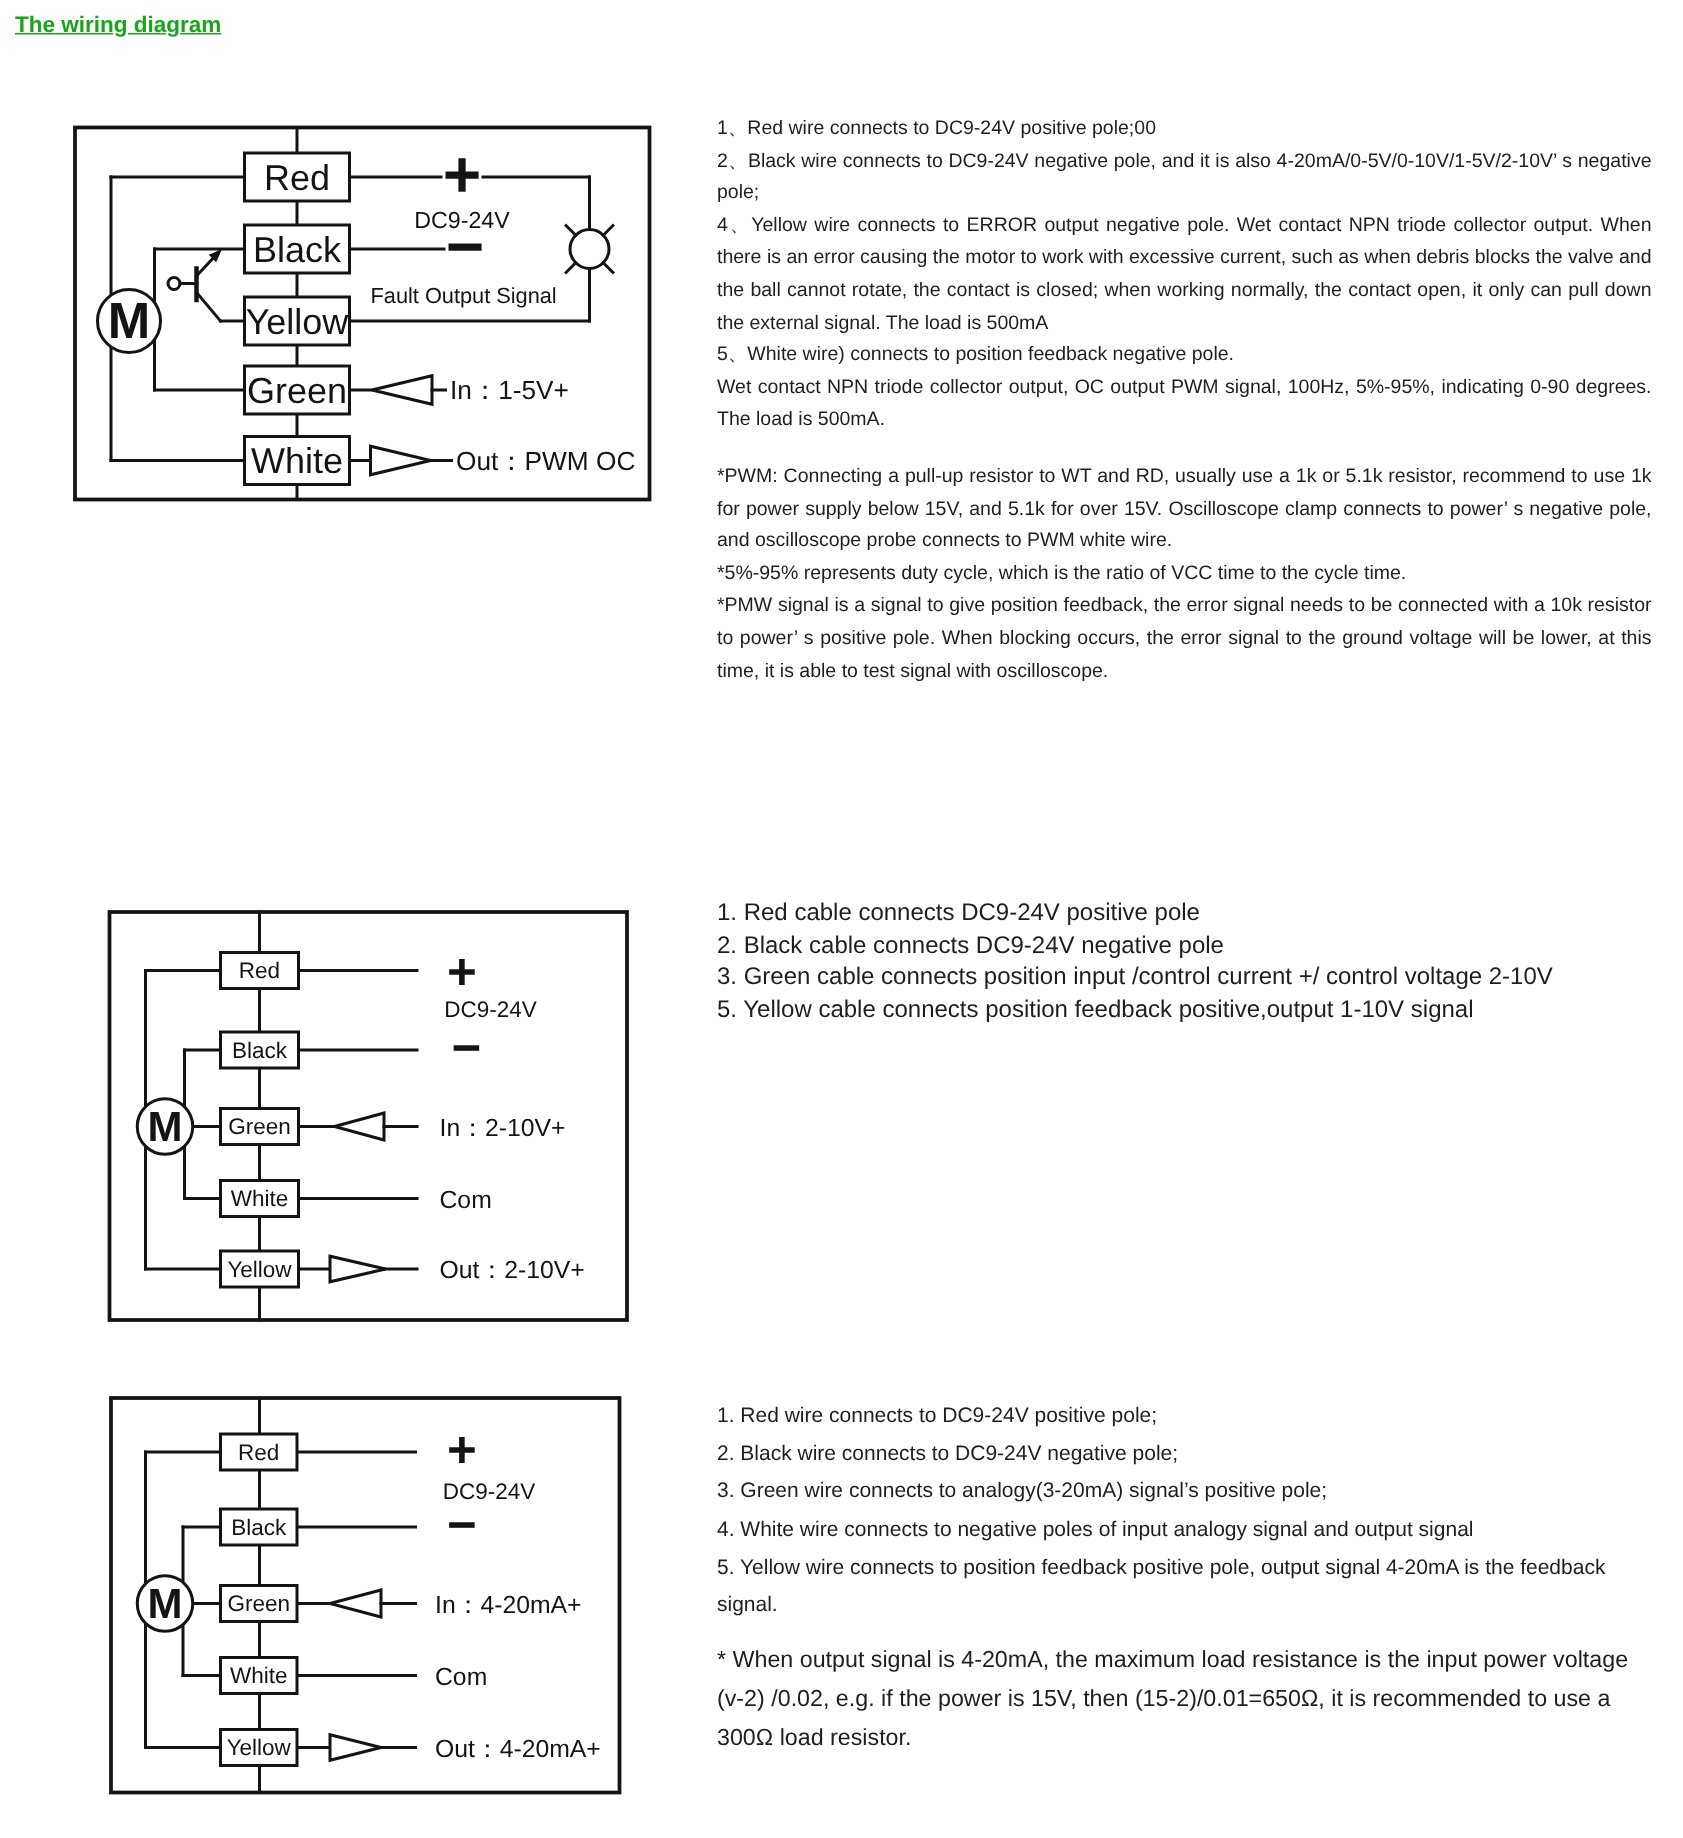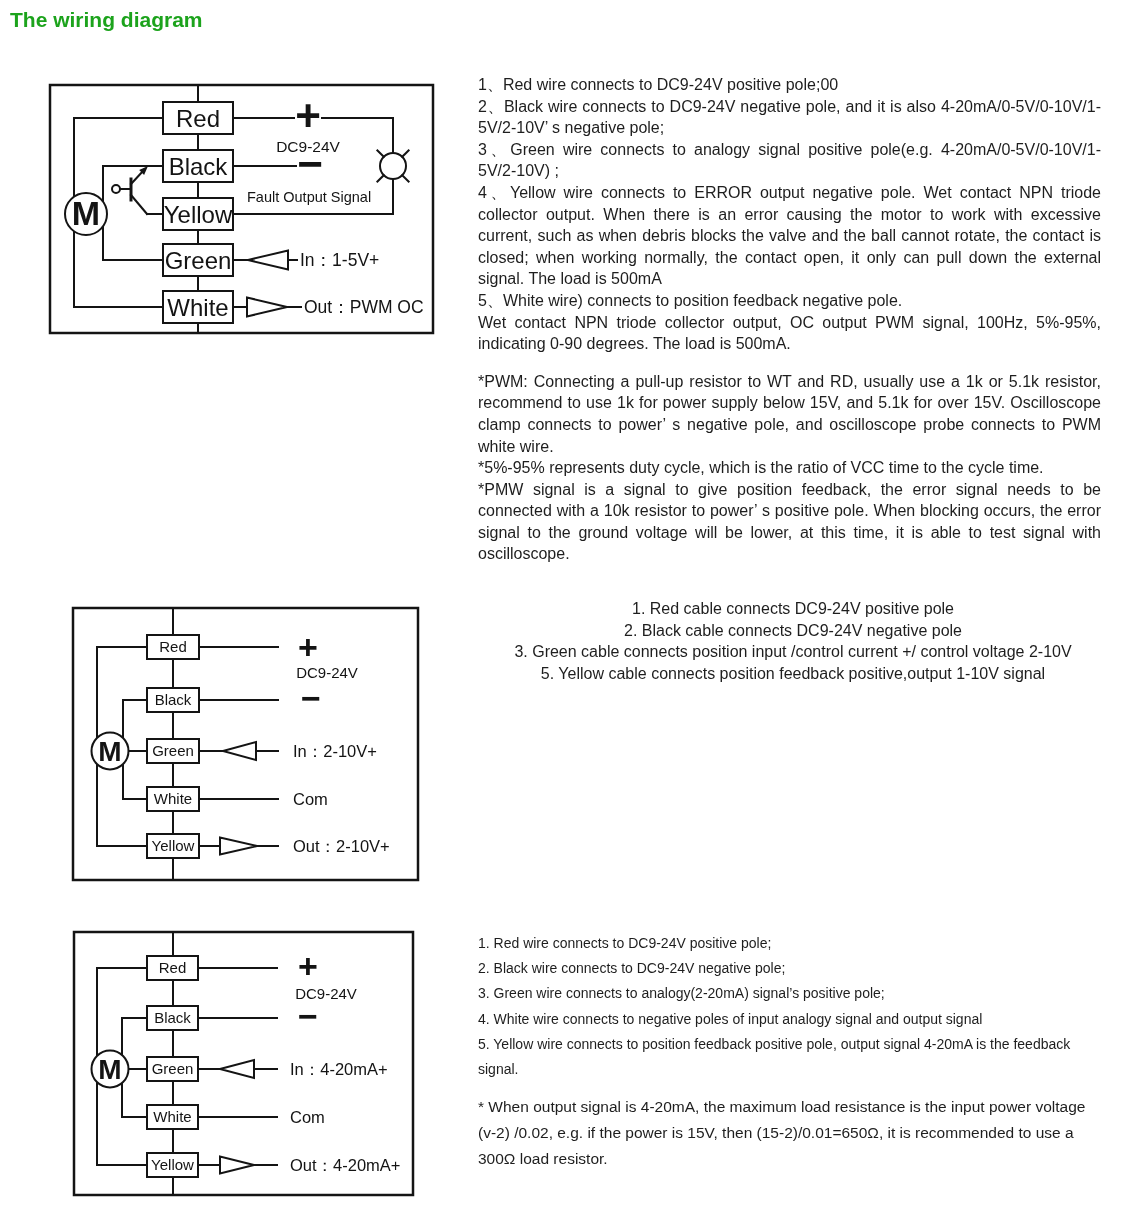--- a/index.html
+++ b/index.html
@@ -3,35 +3,35 @@
 <meta charset="utf-8">
 <style>
   html,body{margin:0;padding:0;background:#ffffff;}
   body{
     width:1122px;height:1225px;position:relative;overflow:hidden;
     font-family:"Liberation Sans","DejaVu Sans",sans-serif;
     color:#1e1e1e;
   }
   .title{
     position:absolute;left:10px;top:8px;margin:0;
-    font-size:21px;font-weight:bold;color:#1ca31c;
+    font-size:15px;font-weight:bold;color:#1ca31c;text-decoration:underline;
   }
   .diag{position:absolute;}
   .diag .w{stroke:#141414;stroke-width:2;fill:none;stroke-linecap:square;}
   .diag .w3{stroke:#141414;stroke-width:3;fill:none;stroke-linecap:square;}
   .diag .frame{fill:none;stroke:#141414;stroke-width:2.5;}
   .diag .box{fill:#ffffff;stroke:#141414;stroke-width:2;}
   .diag .sym{fill:#ffffff;stroke:#141414;stroke-width:2;}
   .diag .fillshape{fill:#141414;stroke:none;}
   .diag text{fill:#141414;font-family:"Liberation Sans","DejaVu Sans",sans-serif;}
-  .notes{position:absolute;left:478px;width:623px;font-size:16px;line-height:21.6px;}
+  .notes{position:absolute;left:478px;width:623px;font-size:13px;line-height:21.6px;}
   .notes p{margin:0;text-align:justify;text-align-last:left;}
   .notes .foot{margin-top:16px;}
   .notes2{position:absolute;left:478px;width:630px;font-size:16px;line-height:21.7px;}
-  .notes2 p{margin:0;text-align:center;}
+  .notes2 p{margin:0;}
   .notes3{position:absolute;left:478px;width:624px;font-size:14px;line-height:25.2px;}
   .notes3 p{margin:0;}
   .notes4{position:absolute;left:478px;width:618px;font-size:15.5px;line-height:26px;}
   .notes4 p{margin:0;}
 </style>
 </head>
 <body>
 
 <h1 class="title">The wiring diagram</h1>
 
@@ -173,39 +173,38 @@
   <text x="308" y="1028" text-anchor="middle" font-size="34" font-weight="bold">−</text>
   <text x="326" y="999" text-anchor="middle" font-size="15">DC9-24V</text>
   <text x="290" y="1075" font-size="16.5">In：4-20mA+</text>
   <text x="290" y="1123" font-size="16.5">Com</text>
   <text x="290" y="1171" font-size="16.5">Out：4-20mA+</text>
 </svg>
 
 <div class="notes" style="top:74px">
   <p>1、Red wire connects to DC9-24V positive pole;00</p>
   <p>2、Black wire connects to DC9-24V negative pole, and it is also 4-20mA/0-5V/0-10V/1-5V/2-10V’ s negative pole;</p>
-  <p>3、Green wire connects to analogy signal positive pole(e.g. 4-20mA/0-5V/0-10V/1-5V/2-10V) ;</p>
   <p>4、Yellow wire connects to ERROR output negative pole. Wet contact NPN triode collector output. When there is an error causing the motor to work with excessive current, such as when debris blocks the valve and the ball cannot rotate, the contact is closed; when working normally, the contact open, it only can pull down the external signal. The load is 500mA</p>
   <p>5、White wire) connects to position feedback negative pole.</p>
   <p>Wet contact NPN triode collector output, OC output PWM signal, 100Hz, 5%-95%, indicating 0-90 degrees. The load is 500mA.</p>
   <p class="foot">*PWM: Connecting a pull-up resistor to WT and RD, usually use a 1k or 5.1k resistor, recommend to use 1k for power supply below 15V, and 5.1k for over 15V. Oscilloscope clamp connects to power’ s negative pole, and oscilloscope probe connects to PWM white wire.</p>
   <p>*5%-95% represents duty cycle, which is the ratio of VCC time to the cycle time.</p>
   <p>*PMW signal is a signal to give position feedback, the error signal needs to be connected with a 10k resistor to power’ s positive pole. When blocking occurs, the error signal to the ground voltage will be lower, at this time, it is able to test signal with oscilloscope.</p>
 </div>
 
 <div class="notes2" style="top:598px">
   <p>1. Red cable connects DC9-24V positive pole</p>
   <p>2. Black cable connects DC9-24V negative pole</p>
   <p>3. Green cable connects position input /control current +/ control voltage 2-10V</p>
   <p>5. Yellow cable connects position feedback positive,output 1-10V signal</p>
 </div>
 
 <div class="notes3" style="top:931px">
   <p>1. Red wire connects to DC9-24V positive pole;</p>
   <p>2. Black wire connects to DC9-24V negative pole;</p>
-  <p>3. Green wire connects to analogy(2-20mA) signal’s positive pole;</p>
+  <p>3. Green wire connects to analogy(3-20mA) signal’s positive pole;</p>
   <p>4. White wire connects to negative poles of input analogy signal and output signal</p>
   <p>5. Yellow wire connects to position feedback positive pole, output signal 4-20mA is the feedback signal.</p>
 </div>
 
 <div class="notes4" style="top:1094px">
   <p>* When output signal is 4-20mA, the maximum load resistance is the input power voltage (v-2) /0.02, e.g. if the power is 15V, then (15-2)/0.01=650Ω, it is recommended to use a 300Ω load resistor.</p>
 </div>
 
 </body></html>

